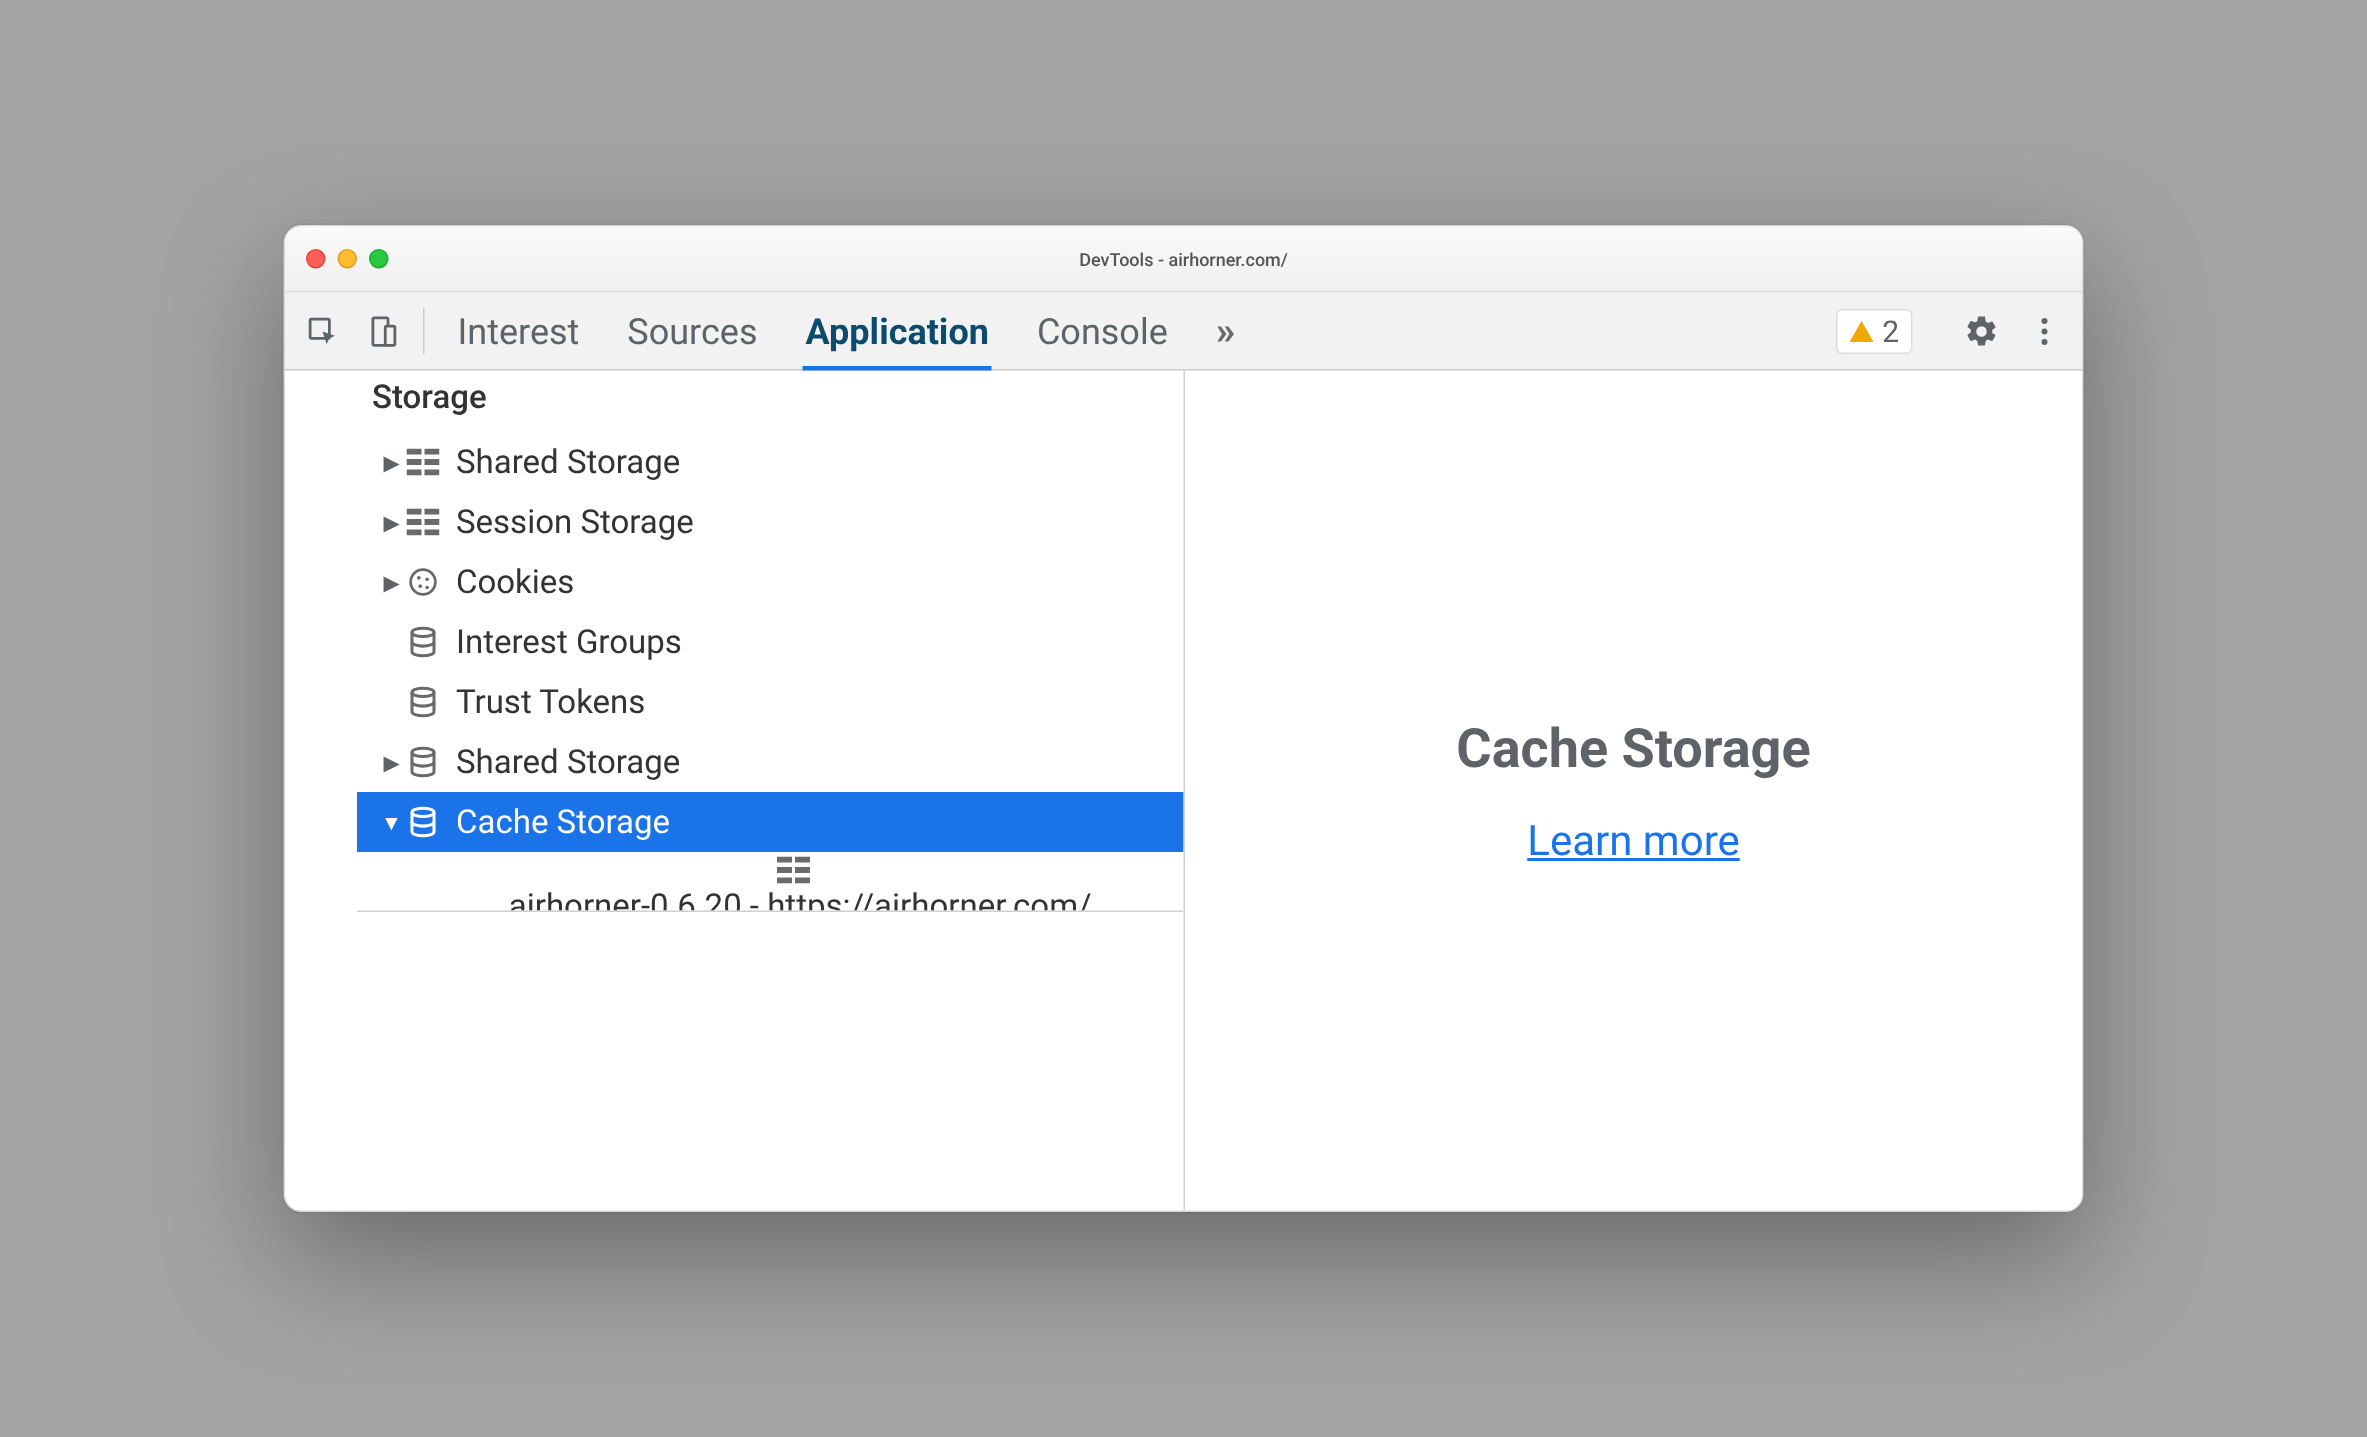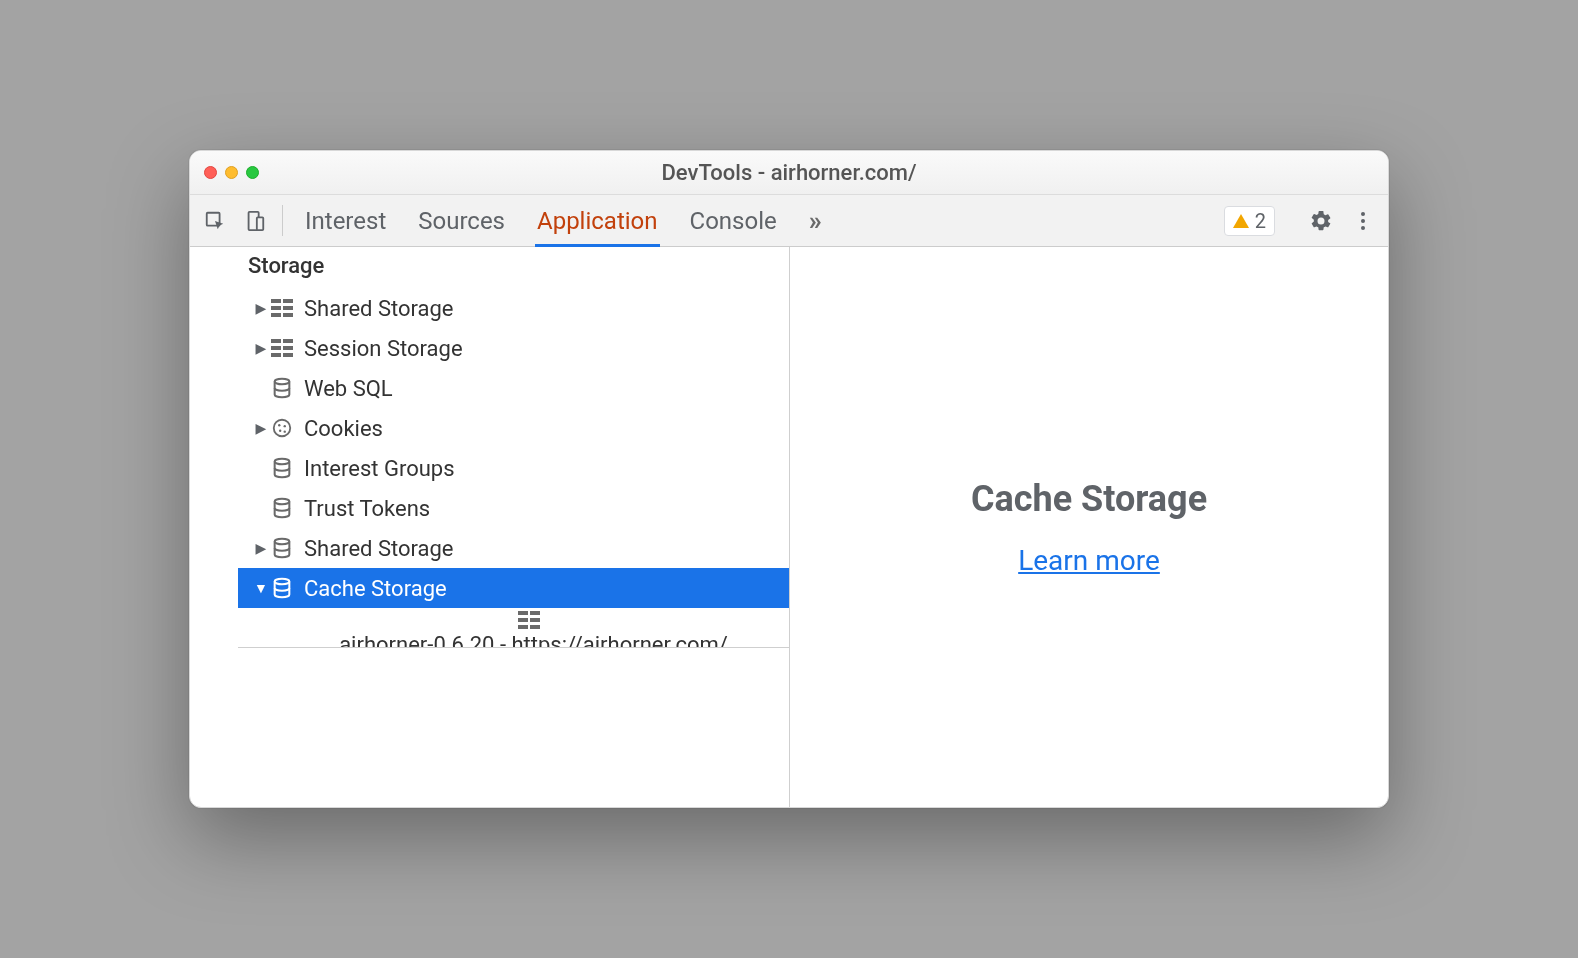--- a/index.html
+++ b/index.html
@@ -36,21 +36,21 @@
     padding: 0 14px;
   }
   .traffic-lights { display: flex; gap: 8px; }
   .tl { width: 13px; height: 13px; border-radius: 50%; }
   .tl.red { background:#ff5f57; border:1px solid #e24640;}
   .tl.yellow { background:#febc2e; border:1px solid #dfa023;}
   .tl.green { background:#28c840; border:1px solid #1dad2c;}
   .titlebar .title {
     position: absolute; left: 0; right: 0;
     text-align: center;
-    font-size: 22px;
+    font-size: 12px;
     color: #555;
     font-weight: 500;
     pointer-events: none;
   }
 
   
   .toolbar {
     height: 52px;
     background: #f2f2f2;
     border-bottom: 1px solid #ccc;
@@ -82,22 +82,22 @@
   }
   .tab {
     display: flex;
     align-items: center;
     font-size: 24px;
     color: #5f6368;
     cursor: pointer;
     position: relative;
   }
   .tab.active {
-    color: #c2410c;
-    font-weight: 400;
+    color: #0c4a6e;
+    font-weight: 700;
   }
   .tab.active::after {
     content: "";
     position: absolute;
     left: -2px; right: -2px; bottom: -1px;
     height: 3px;
     background: #1a73e8;
   }
   .tab.overflow { font-size: 26px; color:#6a6a6a; font-weight:bold;}
   .toolbar-spacer { flex: 1; }
@@ -290,31 +290,20 @@
     <rect x="0" y="0" width="10" height="4"></rect>
                 <rect x="12" y="0" width="10" height="4"></rect>
     <rect x="0" y="7" width="10" height="4"></rect>
                 <rect x="12" y="7" width="10" height="4"></rect>
     <rect x="0" y="14" width="10" height="4"></rect>
                 <rect x="12" y="14" width="10" height="4"></rect>
   </svg>
 </span>
             <span class="lbl">Session Storage</span>
           </div>
-          <div class="tree-item noarrow">
-            <span class="arrow">▶</span>
-            <span class="ticon">
-  <svg width="22" height="22" viewBox="0 0 24 24" fill="none" stroke="currentColor" stroke-width="2.2">
-    <ellipse cx="12" cy="5" rx="8" ry="3"></ellipse>
-    <path d="M4 5v7c0 1.66 3.58 3 8 3s8-1.34 8-3V5"></path>
-    <path d="M4 12v7c0 1.66 3.58 3 8 3s8-1.34 8-3v-7"></path>
-  </svg>
-</span>
-            <span class="lbl">Web SQL</span>
-          </div>
           <div class="tree-item">
             <span class="arrow">▶</span>
             <span class="ticon">
   <svg width="22" height="22" viewBox="0 0 24 24" fill="none" stroke="currentColor" stroke-width="2">
     <circle cx="12" cy="12" r="9"></circle>
     <circle cx="9" cy="9" r="1.3" fill="currentColor" stroke="none"></circle>
     <circle cx="15" cy="10" r="1.3" fill="currentColor" stroke="none"></circle>
     <circle cx="10" cy="15" r="1.3" fill="currentColor" stroke="none"></circle>
     <circle cx="15" cy="16" r="1.3" fill="currentColor" stroke="none"></circle>
   </svg>

